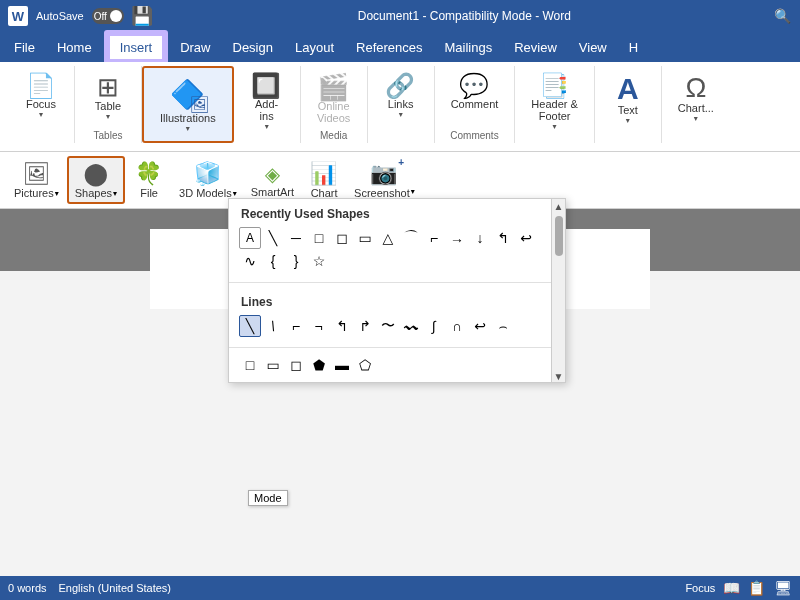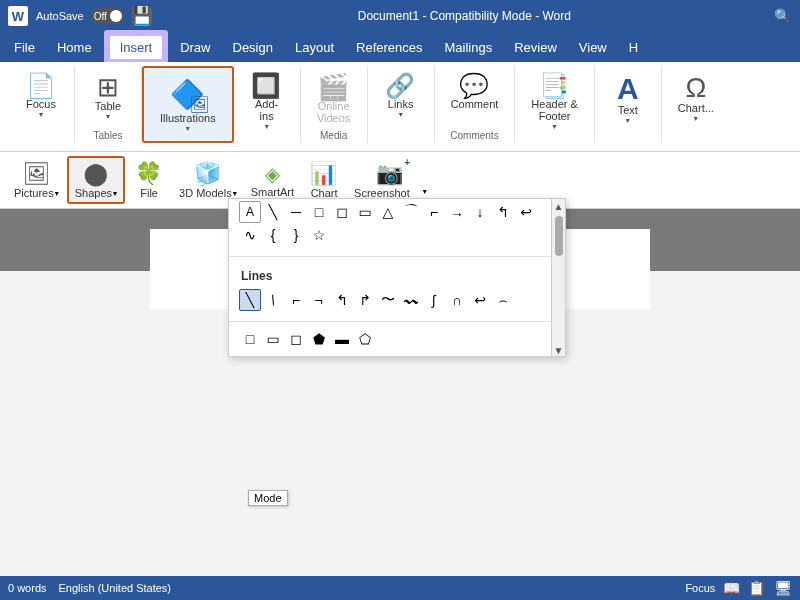--- a/index.html
+++ b/index.html
@@ -389,31 +389,32 @@
   <div class="shape-btn">
     <span class="shape-btn-icon">📊</span>
     <span class="shape-btn-label">Chart</span>
   </div>
 
   <div class="shape-btn">
     <div style="position:relative;">
       <span class="shape-btn-icon">📷</span>
       <span style="position:absolute;top:-4px;right:-6px;color:#2b579a;font-size:10px;font-weight:bold;">+</span>
     </div>
-    <div style="display:flex;align-items:flex-start;gap:13px;">
+    <div style="display:flex;align-items:flex-start;gap:1px;">
       <span class="shape-btn-label">Screenshot</span>
       <span class="shape-btn-arrow">▾</span>
     </div>
   </div>
 </div>
 
 <div class="shapes-dropdown" style="position:absolute;left:228px;top:198px;width:338px;z-index:100;">
   <div style="display:flex;">
     <div style="flex:1;overflow:hidden;">
 
+      <div class="dropdown-header">Recently Used Shapes</div>
       <div class="recently-row-shapes">
         <div class="shape-icon-item" style="font-size:12px;border:1px solid #999;">A</div>
         <div class="shape-icon-item">╲</div>
         <div class="shape-icon-item">─</div>
         <div class="shape-icon-item">□</div>
         <div class="shape-icon-item">◻</div>
         <div class="shape-icon-item">▭</div>
         <div class="shape-icon-item">△</div>
         <div class="shape-icon-item" style="font-size:16px;">⌒</div>
         <div class="shape-icon-item">⌐</div>

